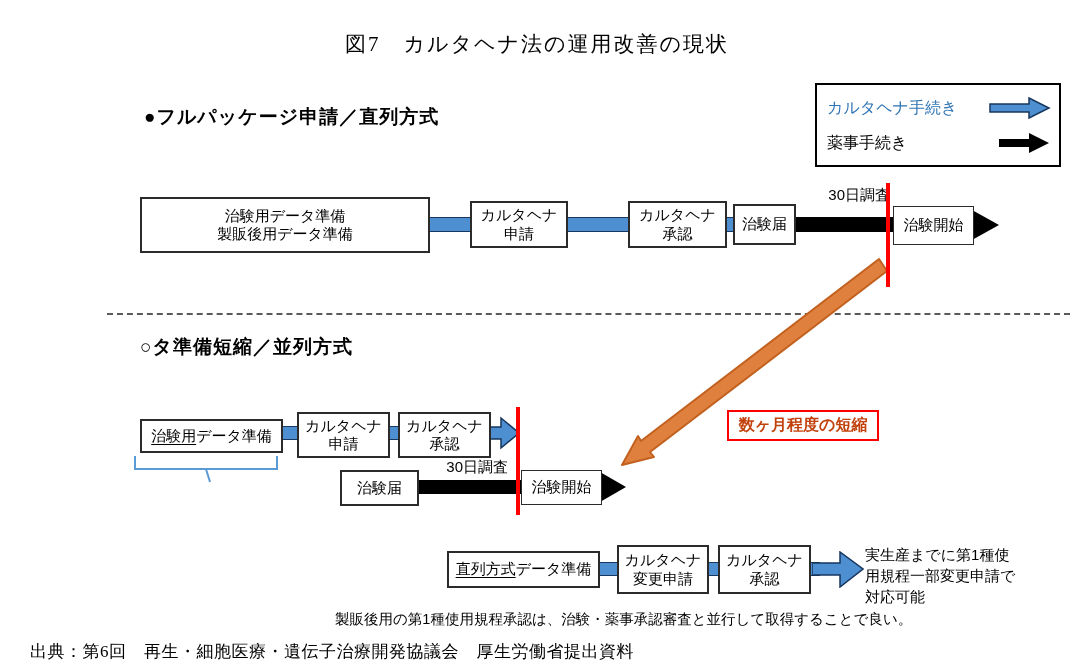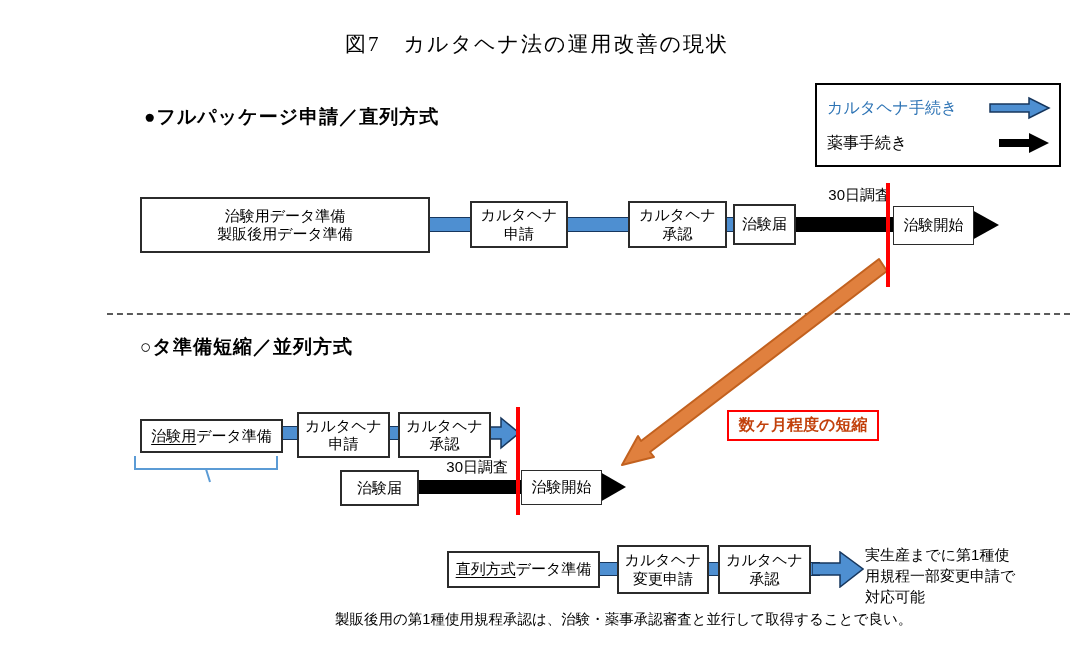--- a/index.html
+++ b/index.html
@@ -167,14 +167,15 @@
         <polygon points="0,12 28,12 28,1 51,18 28,36 28,24 0,24" fill="#4E8FD1" stroke="#17375E" stroke-width="1.5"></polygon>
       </svg>
   </div>
   <div class="abs result-text" style="left:865px;top:544px;width:212px;">
     <div>実生産までに第1種使</div>
     <div>用規程一部変更申請で</div>
     <div>対応可能</div>
   </div>
 
   <div class="abs footnote" style="left:335px;top:610px;">製販後用の第1種使用規程承認は、治験・薬事承認審査と並行して取得することで良い。</div>
+  <div class="abs source" style="left:30px;top:640px;">出典：第6回　再生・細胞医療・遺伝子治療開発協議会　厚生労働省提出資料</div>
 
 </div>
 
 </body></html>

